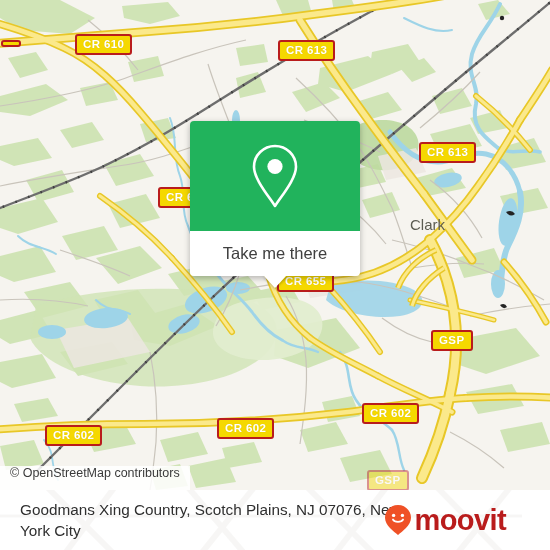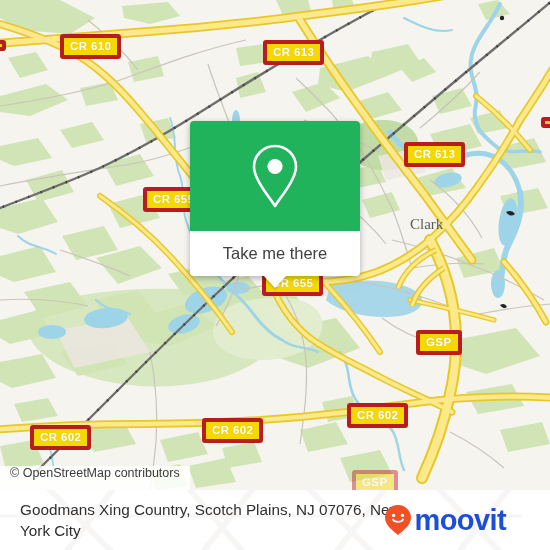--- a/index.html
+++ b/index.html
@@ -34,39 +34,40 @@
     position: absolute;
     left: 0; top: 0;
     width: 550px;
     height: 490px;
   }
 
   
   .shield {
     position: absolute;
     background: #f5d800;
-    border: 4px solid #b91c1c;
+    border: 2px solid #b91c1c;
     border-radius: 3px;
     color: #ffffff;
     font-family: "Liberation Sans", sans-serif;
     font-size: 11.5px;
     font-weight: bold;
     letter-spacing: 0.4px;
     padding: 1px 6px 2px 6px;
     line-height: 14px;
     white-space: nowrap;
     box-sizing: border-box;
     text-shadow: 0 0 1px rgba(120,100,0,.25);
+    margin-left: 15px;
   }
   .shield.dim { opacity: 0.45; }
 
   .place-label {
     position: absolute;
     color: #5c5c52;
-    font-family: Liberation Serif, serif;
+    font-family: Liberation Sans, sans-serif;
     font-size: 15px;
     white-space: nowrap;
   }
 
   
   .attrib {
     position: absolute;
     left: 0;
     top: 466px;
     height: 24px;
@@ -154,21 +155,21 @@
     right: 16px;
     top: 14px;
     display: flex;
     align-items: center;
     height: 32px;
   }
   .brand-word {
     font-family: "Liberation Sans", sans-serif;
     font-size: 29px;
     font-weight: bold;
-    color: #1d4ed8;
+    color: #b91c1c;
     letter-spacing: -0.6px;
     line-height: 29px;
     margin-left: 2px;
   }
 </style>
 </head>
 <body>
 
 <div class="app">
 

